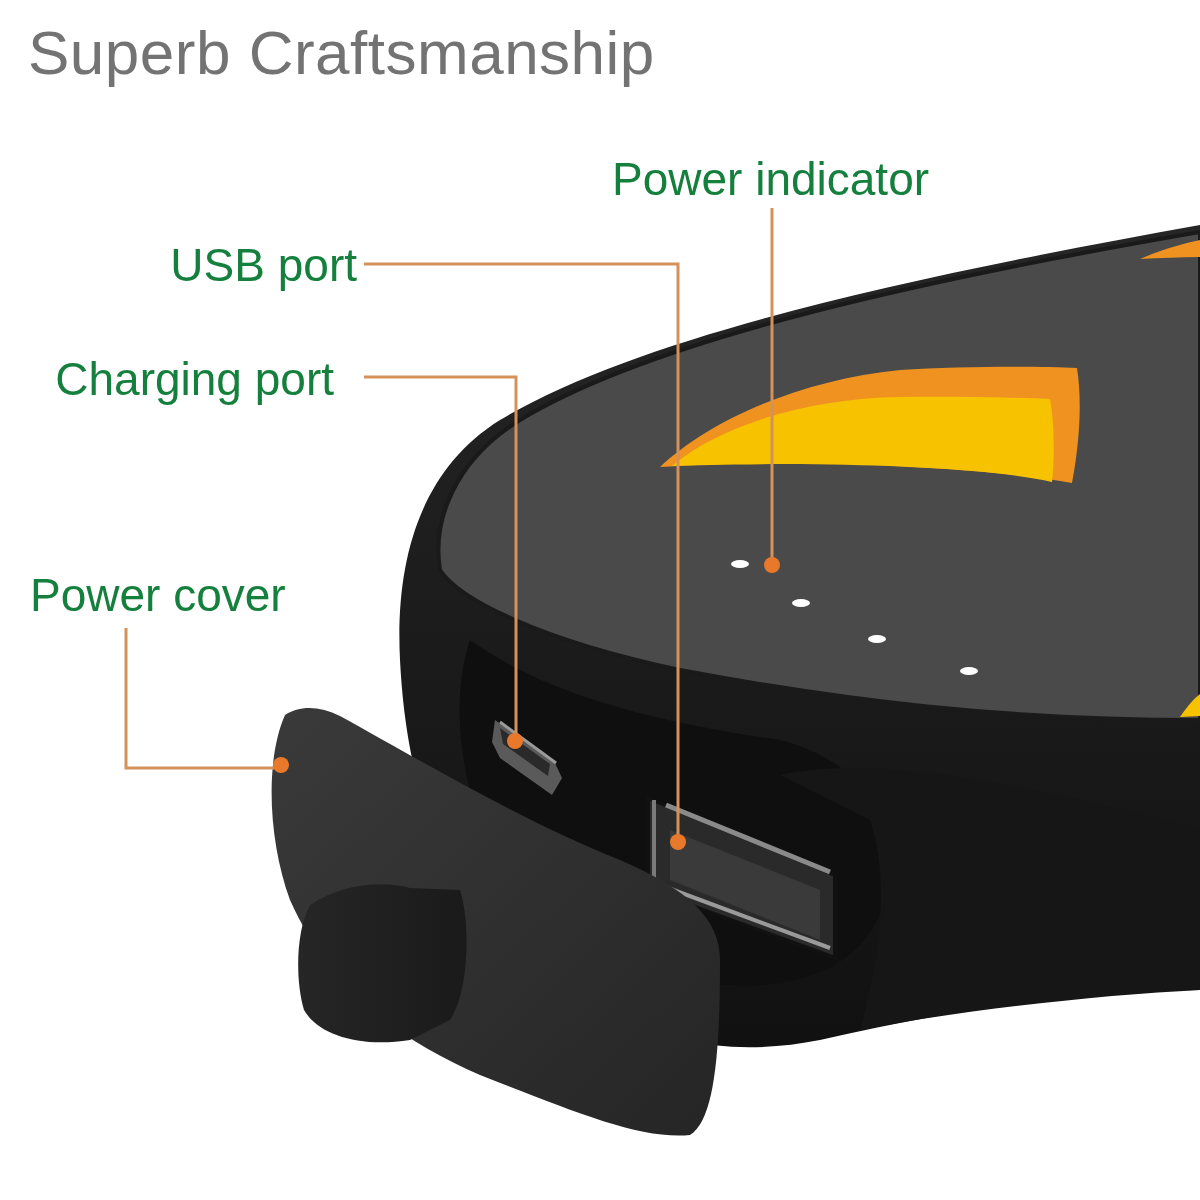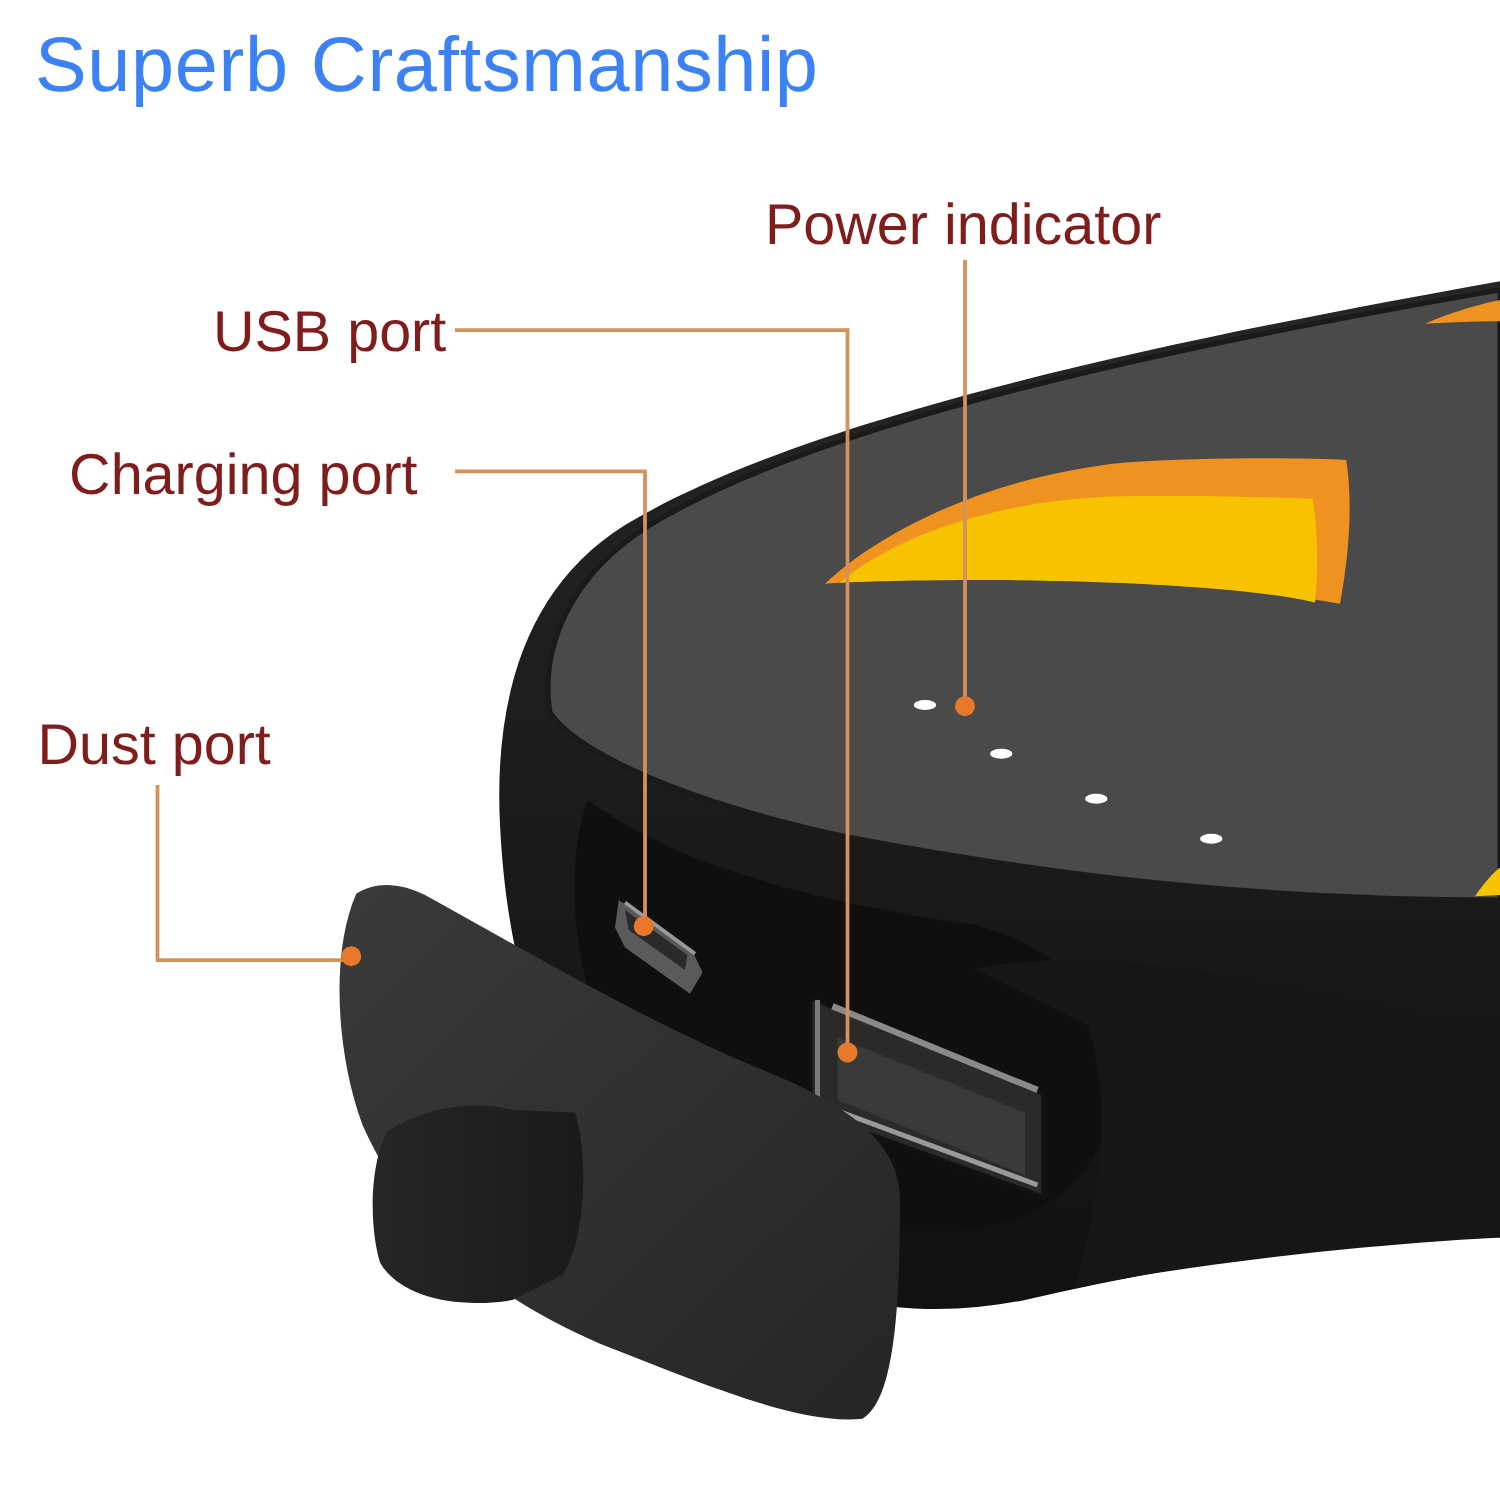--- a/index.html
+++ b/index.html
@@ -12,30 +12,30 @@
       height: 1200px;
       position: relative;
       overflow: hidden;
       font-family: "Liberation Sans", "DejaVu Sans", sans-serif;
     }
     .title {
       position: absolute;
       left: 28px;
       top: 22px;
       font-size: 62px;
-      color: #3b82f6;
+      color: #737373;
       font-weight: 400;
       letter-spacing: 0.5px;
       line-height: 1;
       white-space: nowrap;
     }
     .label {
       position: absolute;
       font-size: 46px;
-      color: #7f1d1d;
+      color: #15803d;
       line-height: 1;
       white-space: nowrap;
     }
     .label.right { text-align: right; }
     #label-power { left: 612px; top: 156px; }
     #label-usb { right: 843px; top: 242px; }
     #label-charging { right: 866px; top: 356px; }
     #label-dust { left: 30px; top: 572px; }
 
     svg.scene {
@@ -135,13 +135,13 @@
     <circle cx="515" cy="741" r="8"></circle>
     <circle cx="281" cy="765" r="8"></circle>
   </g>
 </svg>
 
 <div class="title">Superb Craftsmanship</div>
 
 <div class="label" id="label-power">Power indicator</div>
 <div class="label right" id="label-usb">USB port</div>
 <div class="label right" id="label-charging">Charging port</div>
-<div class="label" id="label-dust">Dust port</div>
+<div class="label" id="label-dust">Power cover</div>
 
 </body></html>

